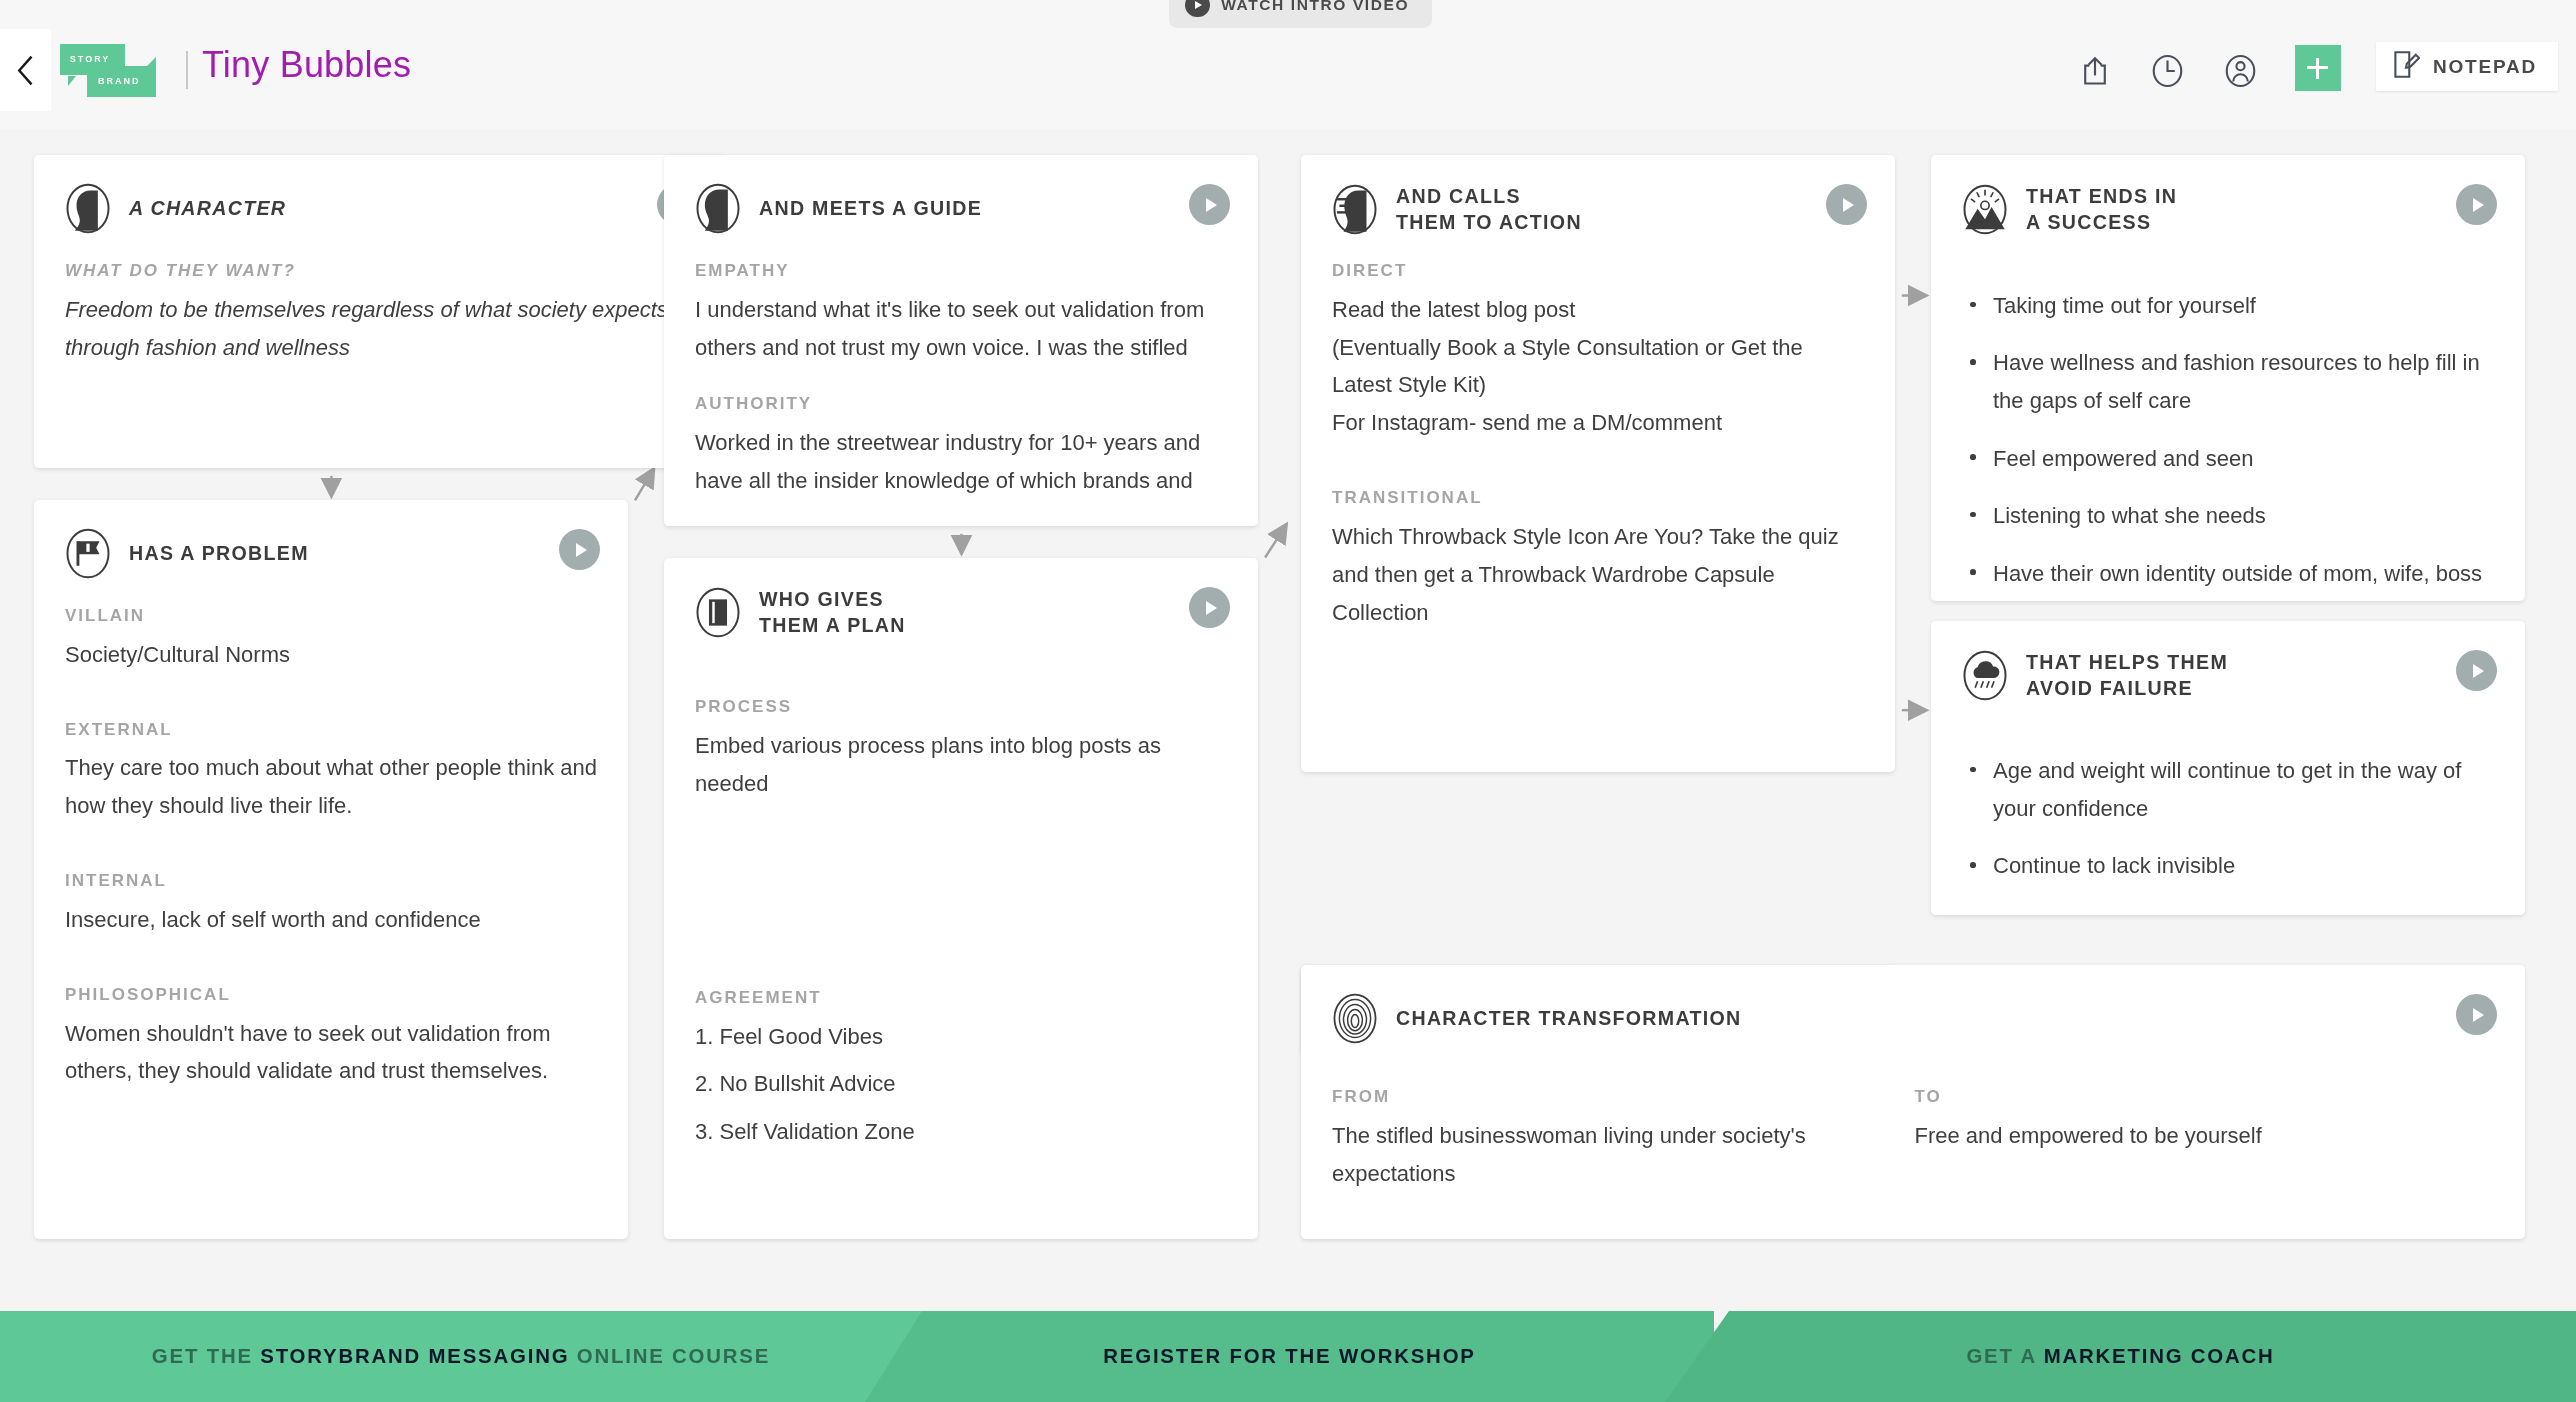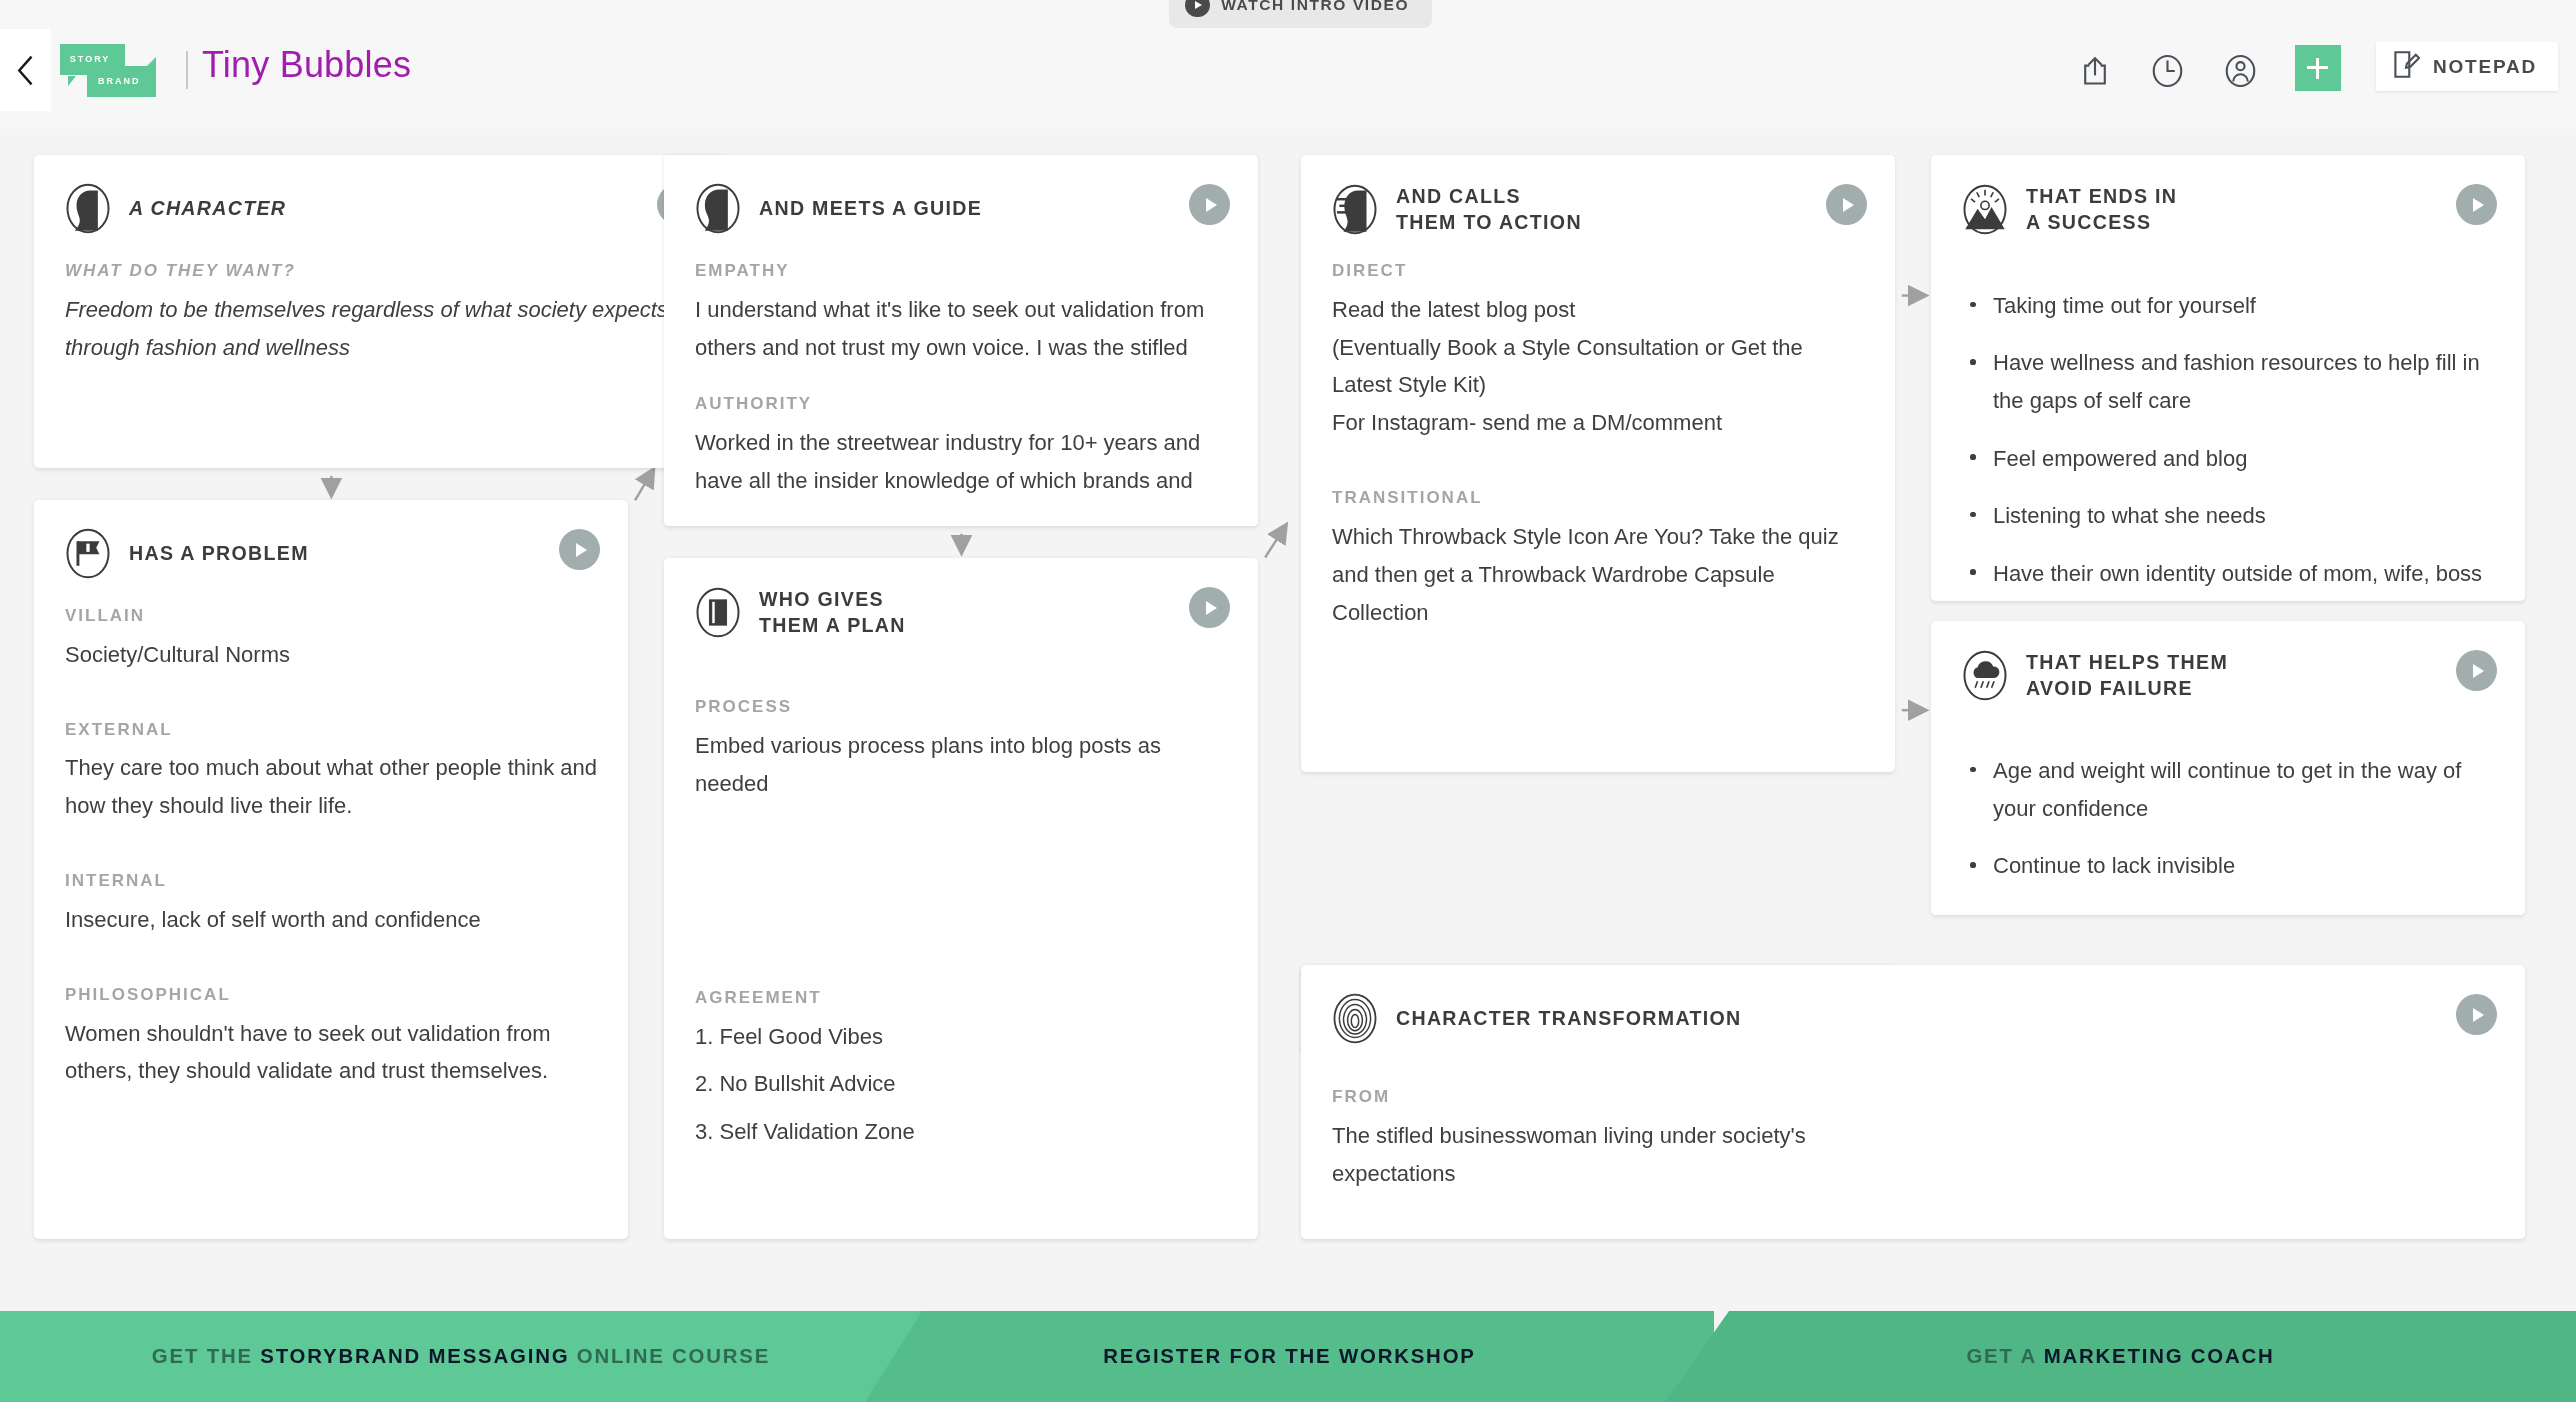--- a/index.html
+++ b/index.html
@@ -448,21 +448,21 @@
         <div class="card-title">THAT ENDS IN
 A SUCCESS</div>
       </div>
       <div class="play-circle">
           <i></i>
         </div>
       <div class="fields" style="top:132px">
         <ul class="bullets">
           <li>Taking time out for yourself</li>
           <li>Have wellness and fashion resources to help fill in the gaps of self care</li>
-          <li>Feel empowered and blog</li>
+          <li>Feel empowered and seen</li>
           <li>Listening to what she needs</li>
           <li>Have their own identity outside of mom, wife, boss</li>
         </ul>
       </div>
     </div>
 
     <div class="card" id="card-failure">
       <div class="card-head">
         <span class="card-ico">
           <svg width="46" height="51" viewBox="0 0 56 62">
@@ -508,20 +508,24 @@
         <div class="card-title">CHARACTER TRANSFORMATION</div>
       </div>
       <div class="play-circle">
           <i></i>
         </div>
       <div class="two-col">
         <div>
           <div class="fld-label">FROM</div>
           <div class="fld-value">The stifled businesswoman living under society's expectations</div>
         </div>
+        <div>
+          <div class="fld-label">TO</div>
+          <div class="fld-value">Free and empowered to be yourself</div>
+        </div>
       </div>
     </div>
 
   </div>
 
   <div class="footer">
     <div class="fseg" id="fseg1">
       <span><b class="d">GET THE </b><b class="w">STORYBRAND MESSAGING</b><b class="d"> ONLINE COURSE</b></span>
     </div>
     <div class="fseg" id="fseg2">

